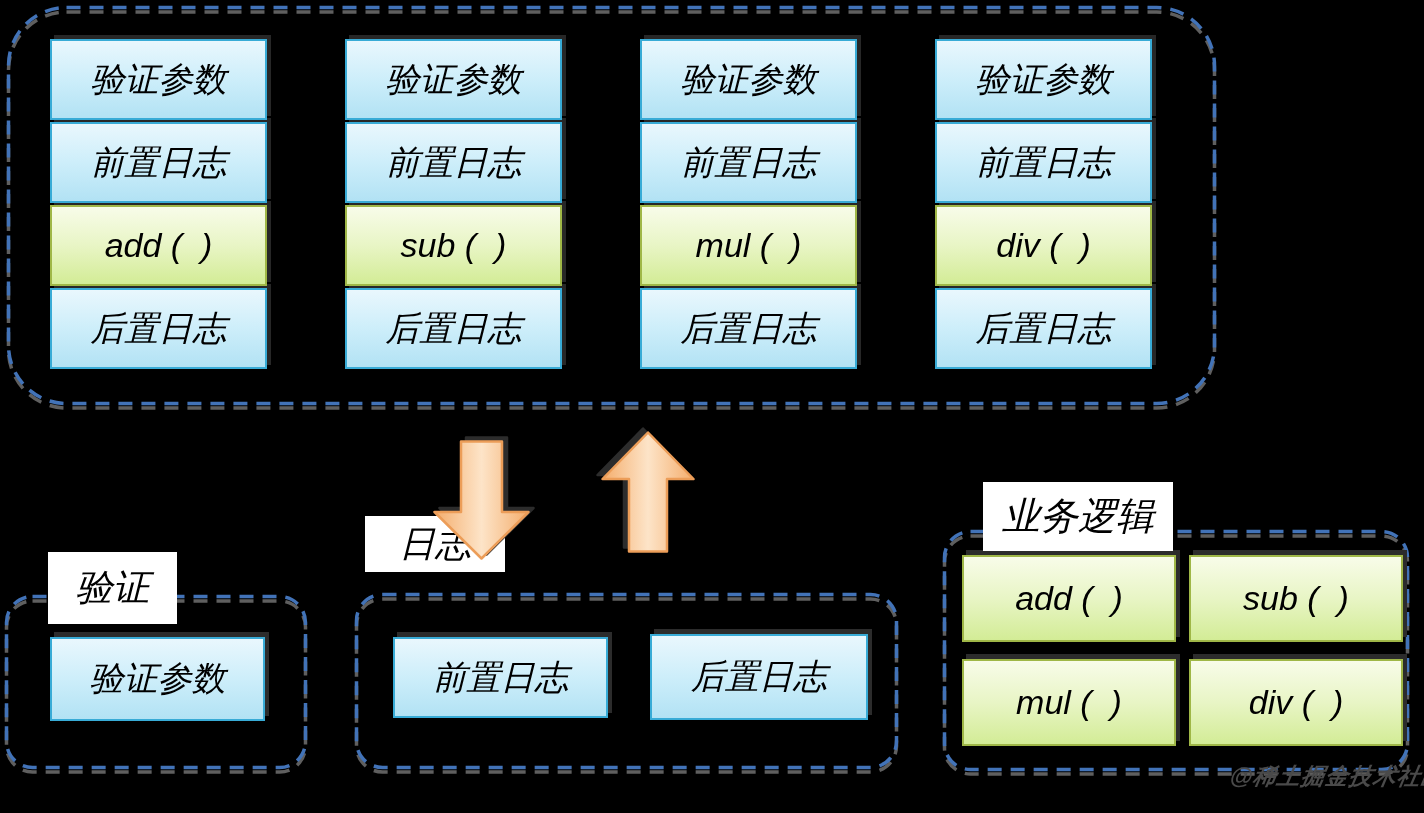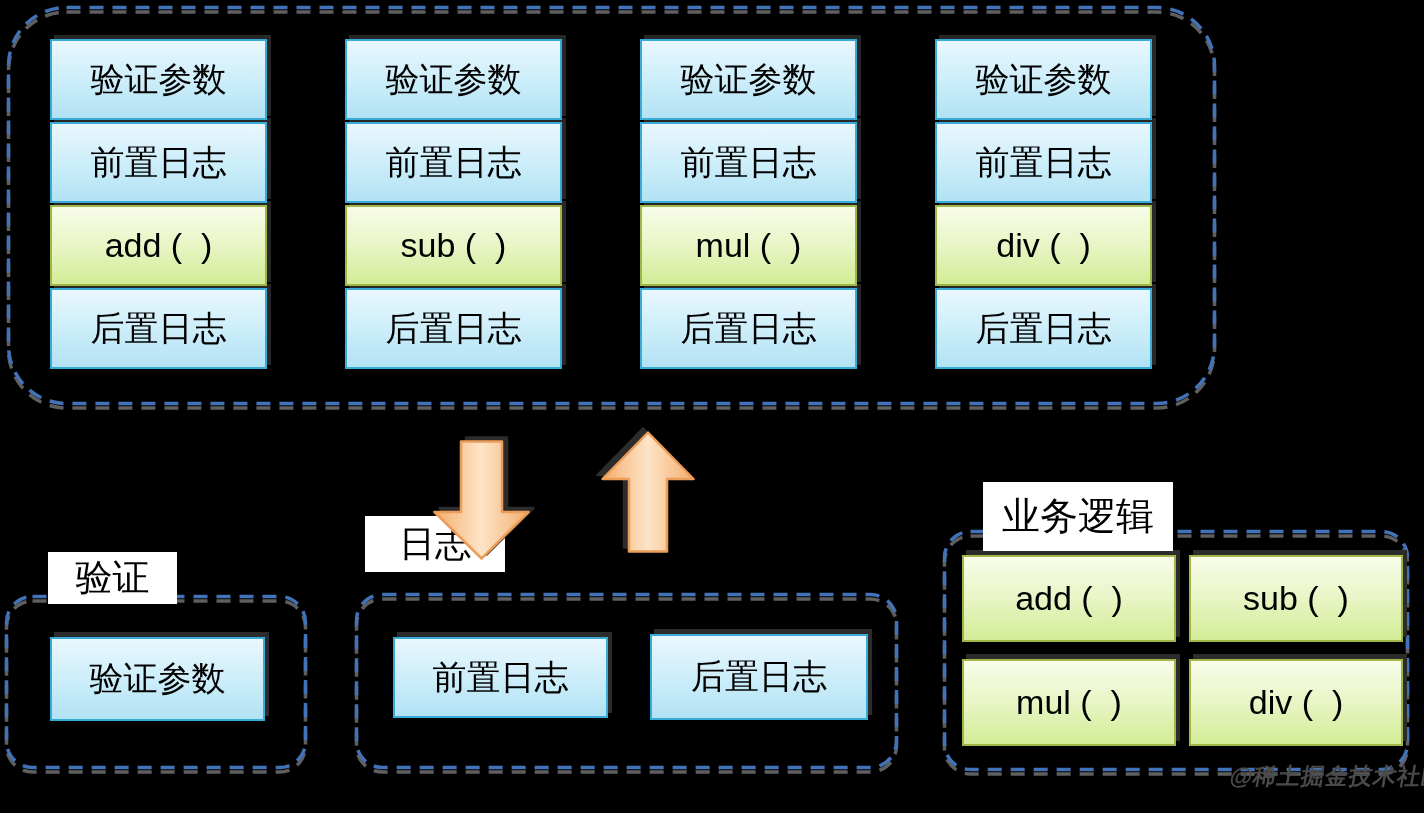--- a/index.html
+++ b/index.html
@@ -11,20 +11,21 @@
     --purple-border:#7b5fa5;
     --arrow-stroke:#ec9d58;
     --watermark-gray:#4a4a4a;
   }
   html,body{margin:0;padding:0;background:#000;}
   .canvas{
     position:relative;width:1424px;height:813px;overflow:hidden;
     background:var(--canvas-bg);
     font-family:"Liberation Sans","DejaVu Sans",sans-serif;
     color:#000;
+    font-style:italic;
   }
   .dash-svg{position:absolute;left:0;top:0;width:1424px;height:813px;z-index:1;}
   .dash-svg rect{fill:none;stroke-width:3.5;stroke-dasharray:14 9;}
   .dash-svg rect.gray{stroke:var(--dash-shadow);}
   .dash-svg rect.blue{stroke:var(--dash-blue);}
 
   
   .col{position:absolute;top:39px;width:217px;display:flex;flex-direction:column;gap:2px;
        z-index:3;filter:drop-shadow(4px -4px 0 #272727);}
   .col1{left:50px}.col2{left:345px}.col3{left:640px}.col4{left:935px}
@@ -46,21 +47,21 @@
   .b-prelog{left:393px;top:637px;width:215px;height:81px;}
   .b-postlog{left:650px;top:634px;width:218px;height:86px;}
   .b-add{left:962px;top:555px;width:214px;height:87px;}
   .b-sub{left:1189px;top:555px;width:214px;height:87px;}
   .b-mul{left:962px;top:659px;width:214px;height:87px;}
   .b-div{left:1189px;top:659px;width:214px;height:87px;}
 
   
   .wlabel{position:absolute;background:#ffffff;display:flex;align-items:center;justify-content:center;
           z-index:4;font-size:37px;}
-  .lab-validate{left:48px;top:552px;width:129px;height:52px;}
+  .lab-validate{left:48px;top:552px;width:129px;height:72px;}
   .lab-log{left:365px;top:516px;width:140px;height:56px;font-size:36px;}
   .lab-business{left:983px;top:482px;width:190px;height:69px;font-size:38px;}
 
   
   .aspect{position:absolute;left:275px;top:726px;width:113px;height:61px;z-index:7;
           box-sizing:border-box;border:3px solid var(--purple-border);
           background:linear-gradient(180deg,#f1ecf7 0%,#dccfe9 45%,#b29bd1 100%);
           display:flex;align-items:center;justify-content:center;font-size:34px;}
 
   

